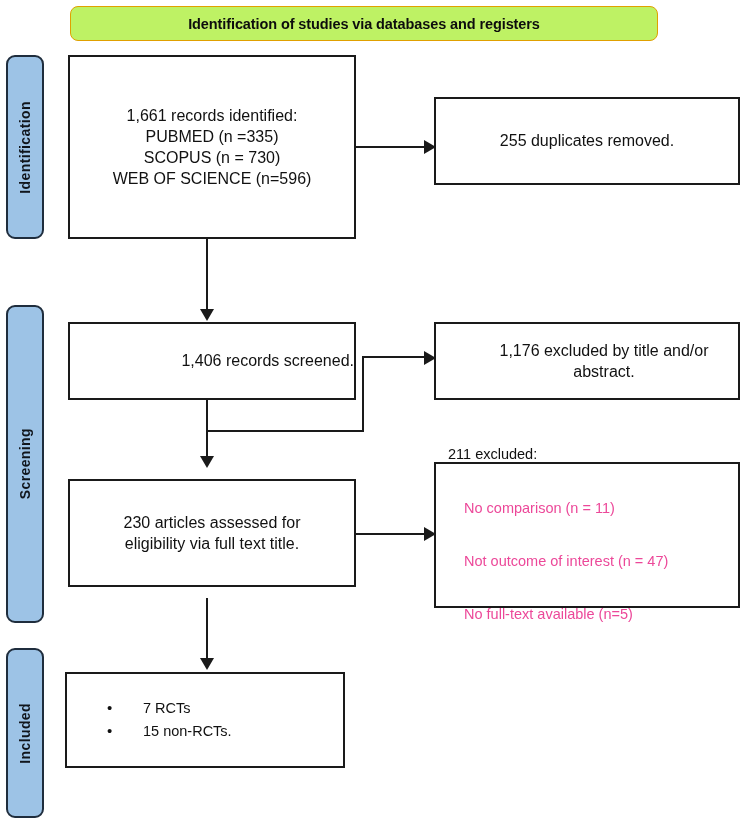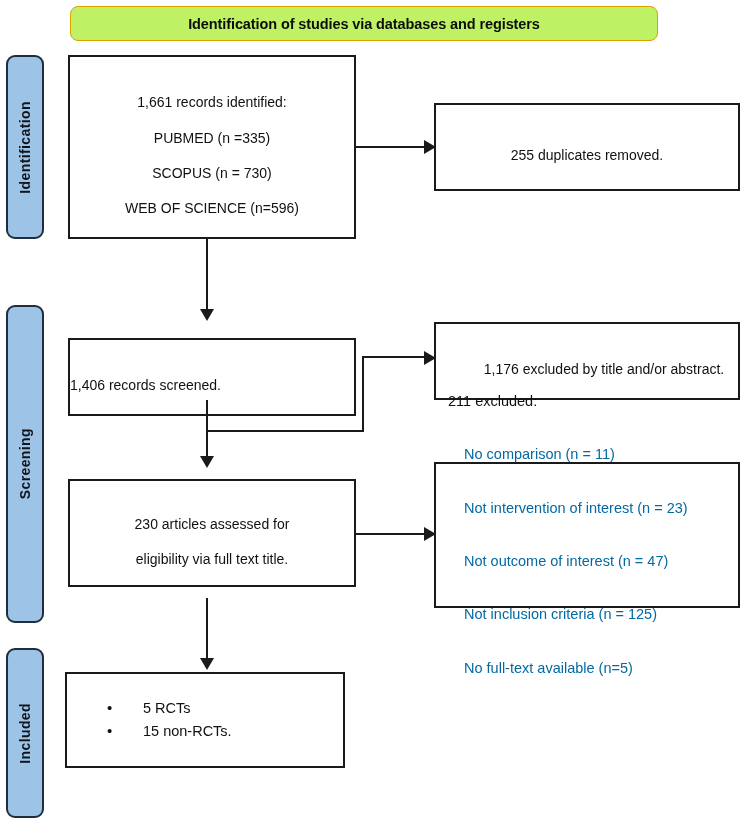--- a/index.html
+++ b/index.html
@@ -69,44 +69,43 @@
   .box {
     position: absolute;
     background: #ffffff;
     border: 2.2px solid #1a1a1a;
     box-sizing: border-box;
     display: flex;
     flex-direction: column;
     justify-content: center;
   }
   .box-line {
-    font-size: 14px;
+    font-size: 16px;
     color: #111111;
     line-height: 1.32;
     white-space: nowrap;
-    margin-top: 17px;
   }
 
   
   #box-records {
     left: 68px; top: 55px; width: 288px; height: 184px;
     align-items: center;
   }
   #box-records .box-line { text-align: center; }
 
   
   #box-duplicates {
-    left: 434px; top: 103px; width: 306px; height: 88px;
+    left: 434px; top: 97px; width: 306px; height: 88px;
     align-items: center;
   }
 
   
   #box-screened {
-    left: 68px; top: 338px; width: 288px; height: 78px;
-    align-items: flex-start;
+    left: 68px; top: 322px; width: 288px; height: 78px;
+    align-items: flex-end;
   }
 
   
   #box-excluded-title {
     left: 434px; top: 322px; width: 306px; height: 78px;
     align-items: center;
     text-align: center;
     padding-left: 34px;
   }
   #box-excluded-title .box-line { white-space: normal; text-align: center; }
@@ -126,21 +125,21 @@
     justify-content: center;
     gap: 34px;
   }
   #box-excluded-reasons .reason-head {
     font-size: 14.5px;
     color: #111111;
     line-height: 1.34;
   }
   #box-excluded-reasons .reason-item {
     font-size: 14.5px;
-    color: #0369a1;
+    color: #ec4899;
     line-height: 1.34;
     padding-left: 16px;
     white-space: nowrap;
   }
 
   
   #box-included {
     left: 65px; top: 672px; width: 280px; height: 96px;
     align-items: flex-start;
     padding-left: 40px;
@@ -223,30 +222,28 @@
   </div>
 
   <div class="box" id="box-eligibility">
     <span class="box-line">230 articles assessed for</span>
     <span class="box-line">eligibility via full text title.</span>
   </div>
 
   <div class="box" id="box-excluded-reasons">
     <span class="reason-head">211 excluded:</span>
     <span class="reason-item">No comparison (n = 11)</span>
-    <span class="reason-item">Not intervention of interest (n = 23)</span>
     <span class="reason-item">Not outcome of interest (n = 47)</span>
-    <span class="reason-item">Not inclusion criteria (n = 125)</span>
     <span class="reason-item">No full-text available (n=5)</span>
   </div>
 
   <div class="box" id="box-included">
     <div class="bullet-row">
       <span class="bullet-dot">•</span>
-      <span class="bullet-label">5 RCTs</span>
+      <span class="bullet-label">7 RCTs</span>
     </div>
     <div class="bullet-row">
       <span class="bullet-dot">•</span>
       <span class="bullet-label">15 non-RCTs.</span>
     </div>
   </div>
 
   <div class="ln ln-h" style="left:356px; top:146px; width:70px;"></div>
   <div class="arrow-right" style="left:424px; top:140px;"></div>
 

